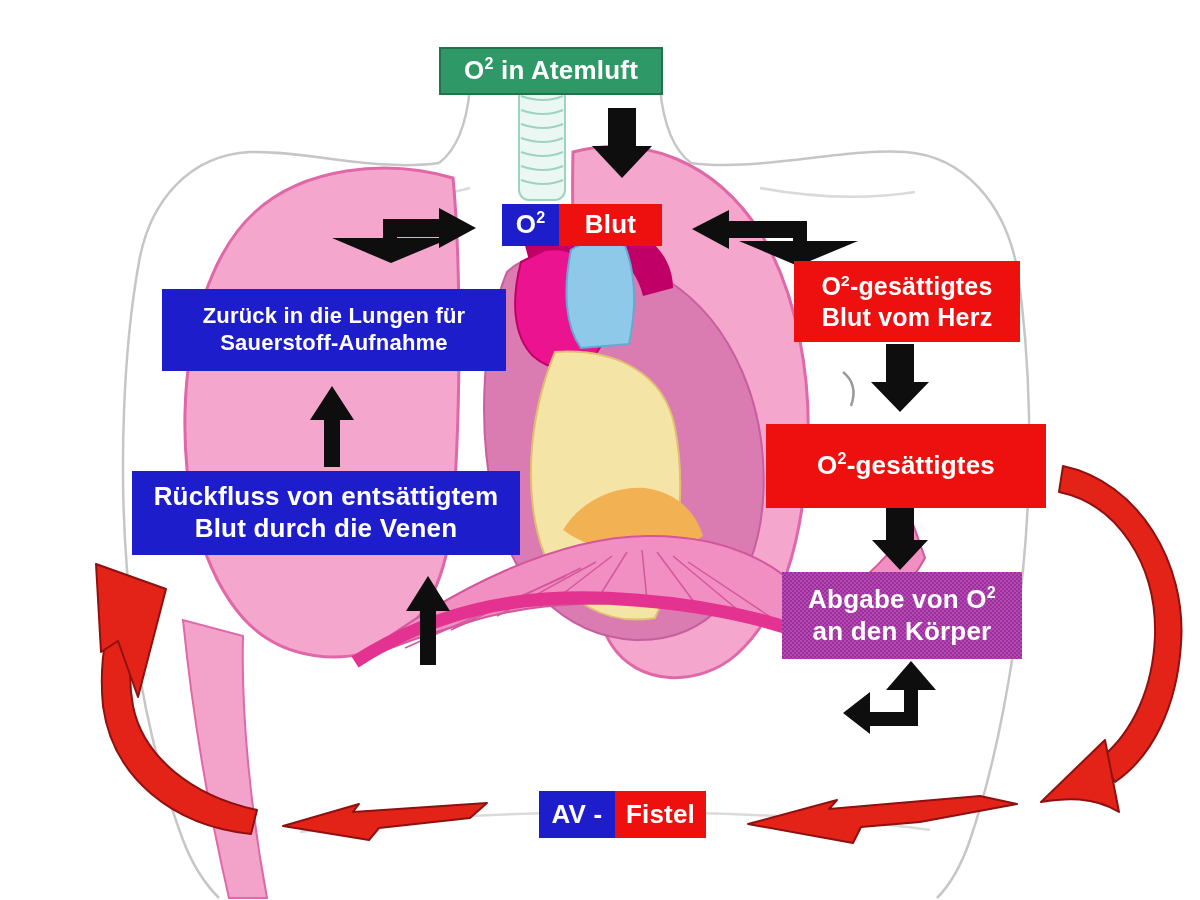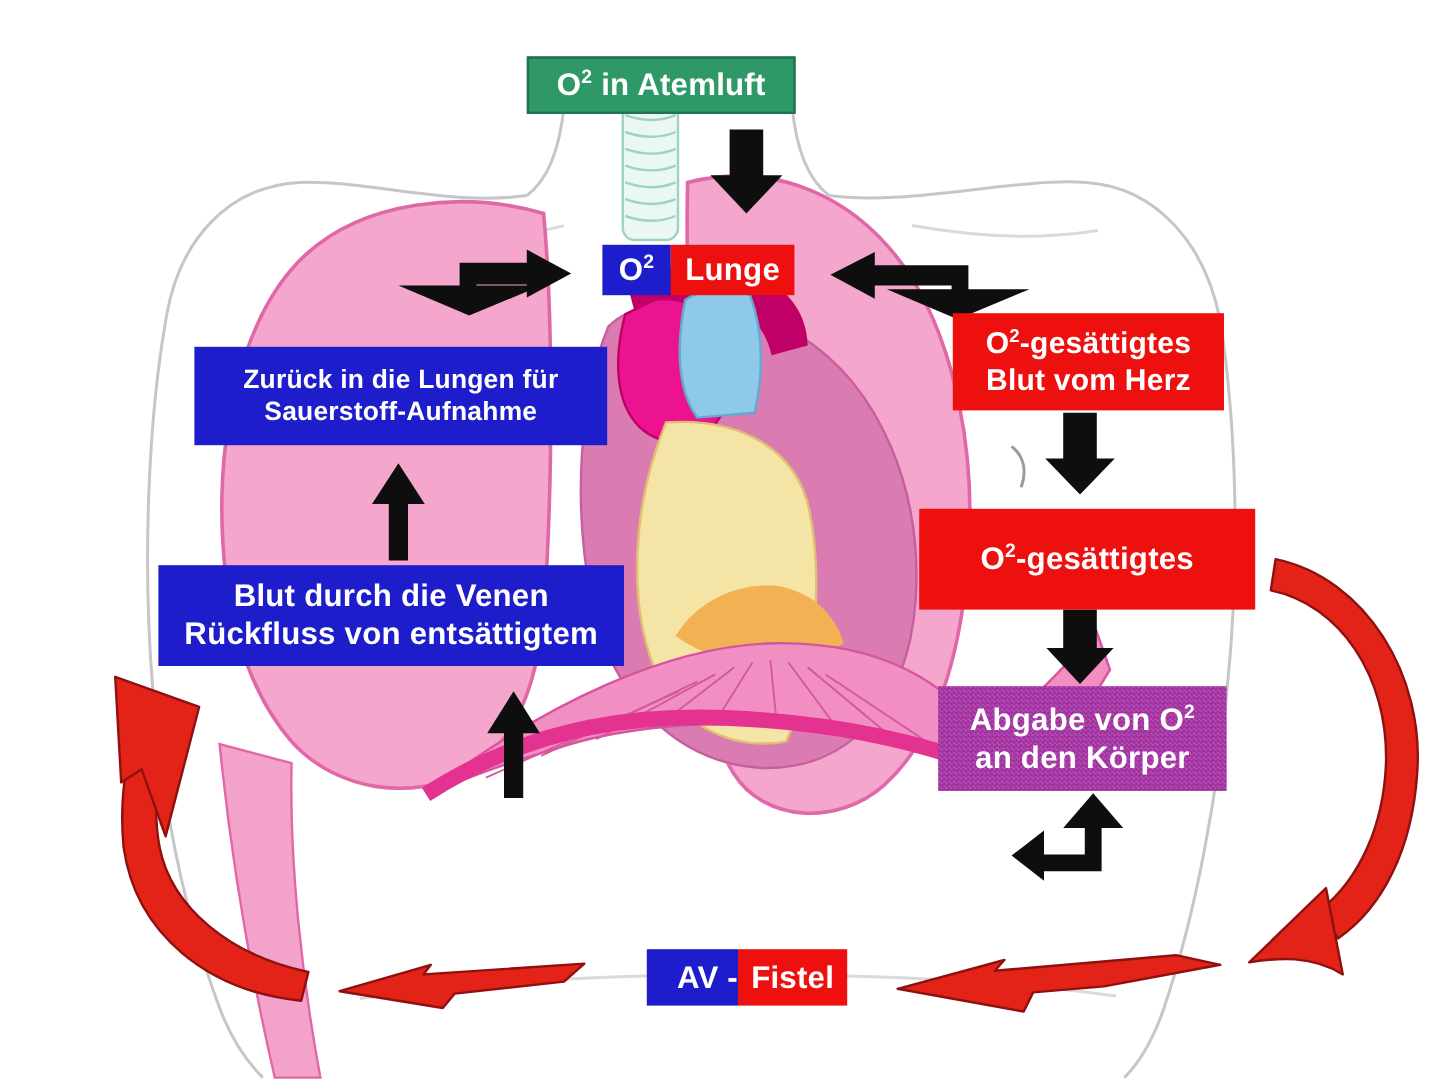--- a/index.html
+++ b/index.html
@@ -111,21 +111,21 @@
 
   <div class="box green" style="left:424px;top:47px;width:220px;height:44px;">
     <div class="ln"><span>O</span><sup>2</sup><span> in Atemluft</span></div>
   </div>
 
   <div class="box split" style="left:487px;top:204px;width:160px;height:42px;justify-content:flex-end;">
     <div class="cell blue" style="width:57px;">
       <span class="ln"><span>O</span><sup>2</sup></span>
     </div>
     <div class="cell red" style="width:103px;">
-      <span class="ln">Lunge</span>
+      <span class="ln">Blut</span>
     </div>
   </div>
 
   <div class="box red" style="left:779px;top:261px;width:226px;height:81px;font-size:25px;">
     <div class="ln"><span>O</span><sup>2</sup><span>-gesättigtes</span></div>
     <div class="ln">Blut vom Herz</div>
   </div>
 
   <div class="box red" style="left:751px;top:424px;width:280px;height:84px;">
     <div class="ln"><span>O</span><sup>2</sup><span>-gesättigtes</span></div>
@@ -135,27 +135,27 @@
     <div class="ln"><span>Abgabe von O</span><sup>2</sup></div>
     <div class="ln">an den Körper</div>
   </div>
 
   <div class="box blue" style="left:147px;top:289px;width:344px;height:82px;font-size:22px;">
     <div class="ln">Zurück in die Lungen für</div>
     <div class="ln">Sauerstoff-Aufnahme</div>
   </div>
 
   <div class="box blue" style="left:117px;top:471px;width:388px;height:84px;">
+    <div class="ln">Rückfluss von entsättigtem</div>
     <div class="ln">Blut durch die Venen</div>
-    <div class="ln">Rückfluss von entsättigtem</div>
   </div>
 
 
   <div class="box split" style="left:524px;top:791px;width:167px;height:47px;">
-    <div class="cell blue" style="width:76px;justify-content:flex-end;">
+    <div class="cell blue" style="width:76px;">
       <span class="ln">AV -</span>
     </div>
     <div class="cell red" style="width:91px;">
       <span class="ln">Fistel</span>
     </div>
   </div>
 
 </div>
 
 </body></html>

